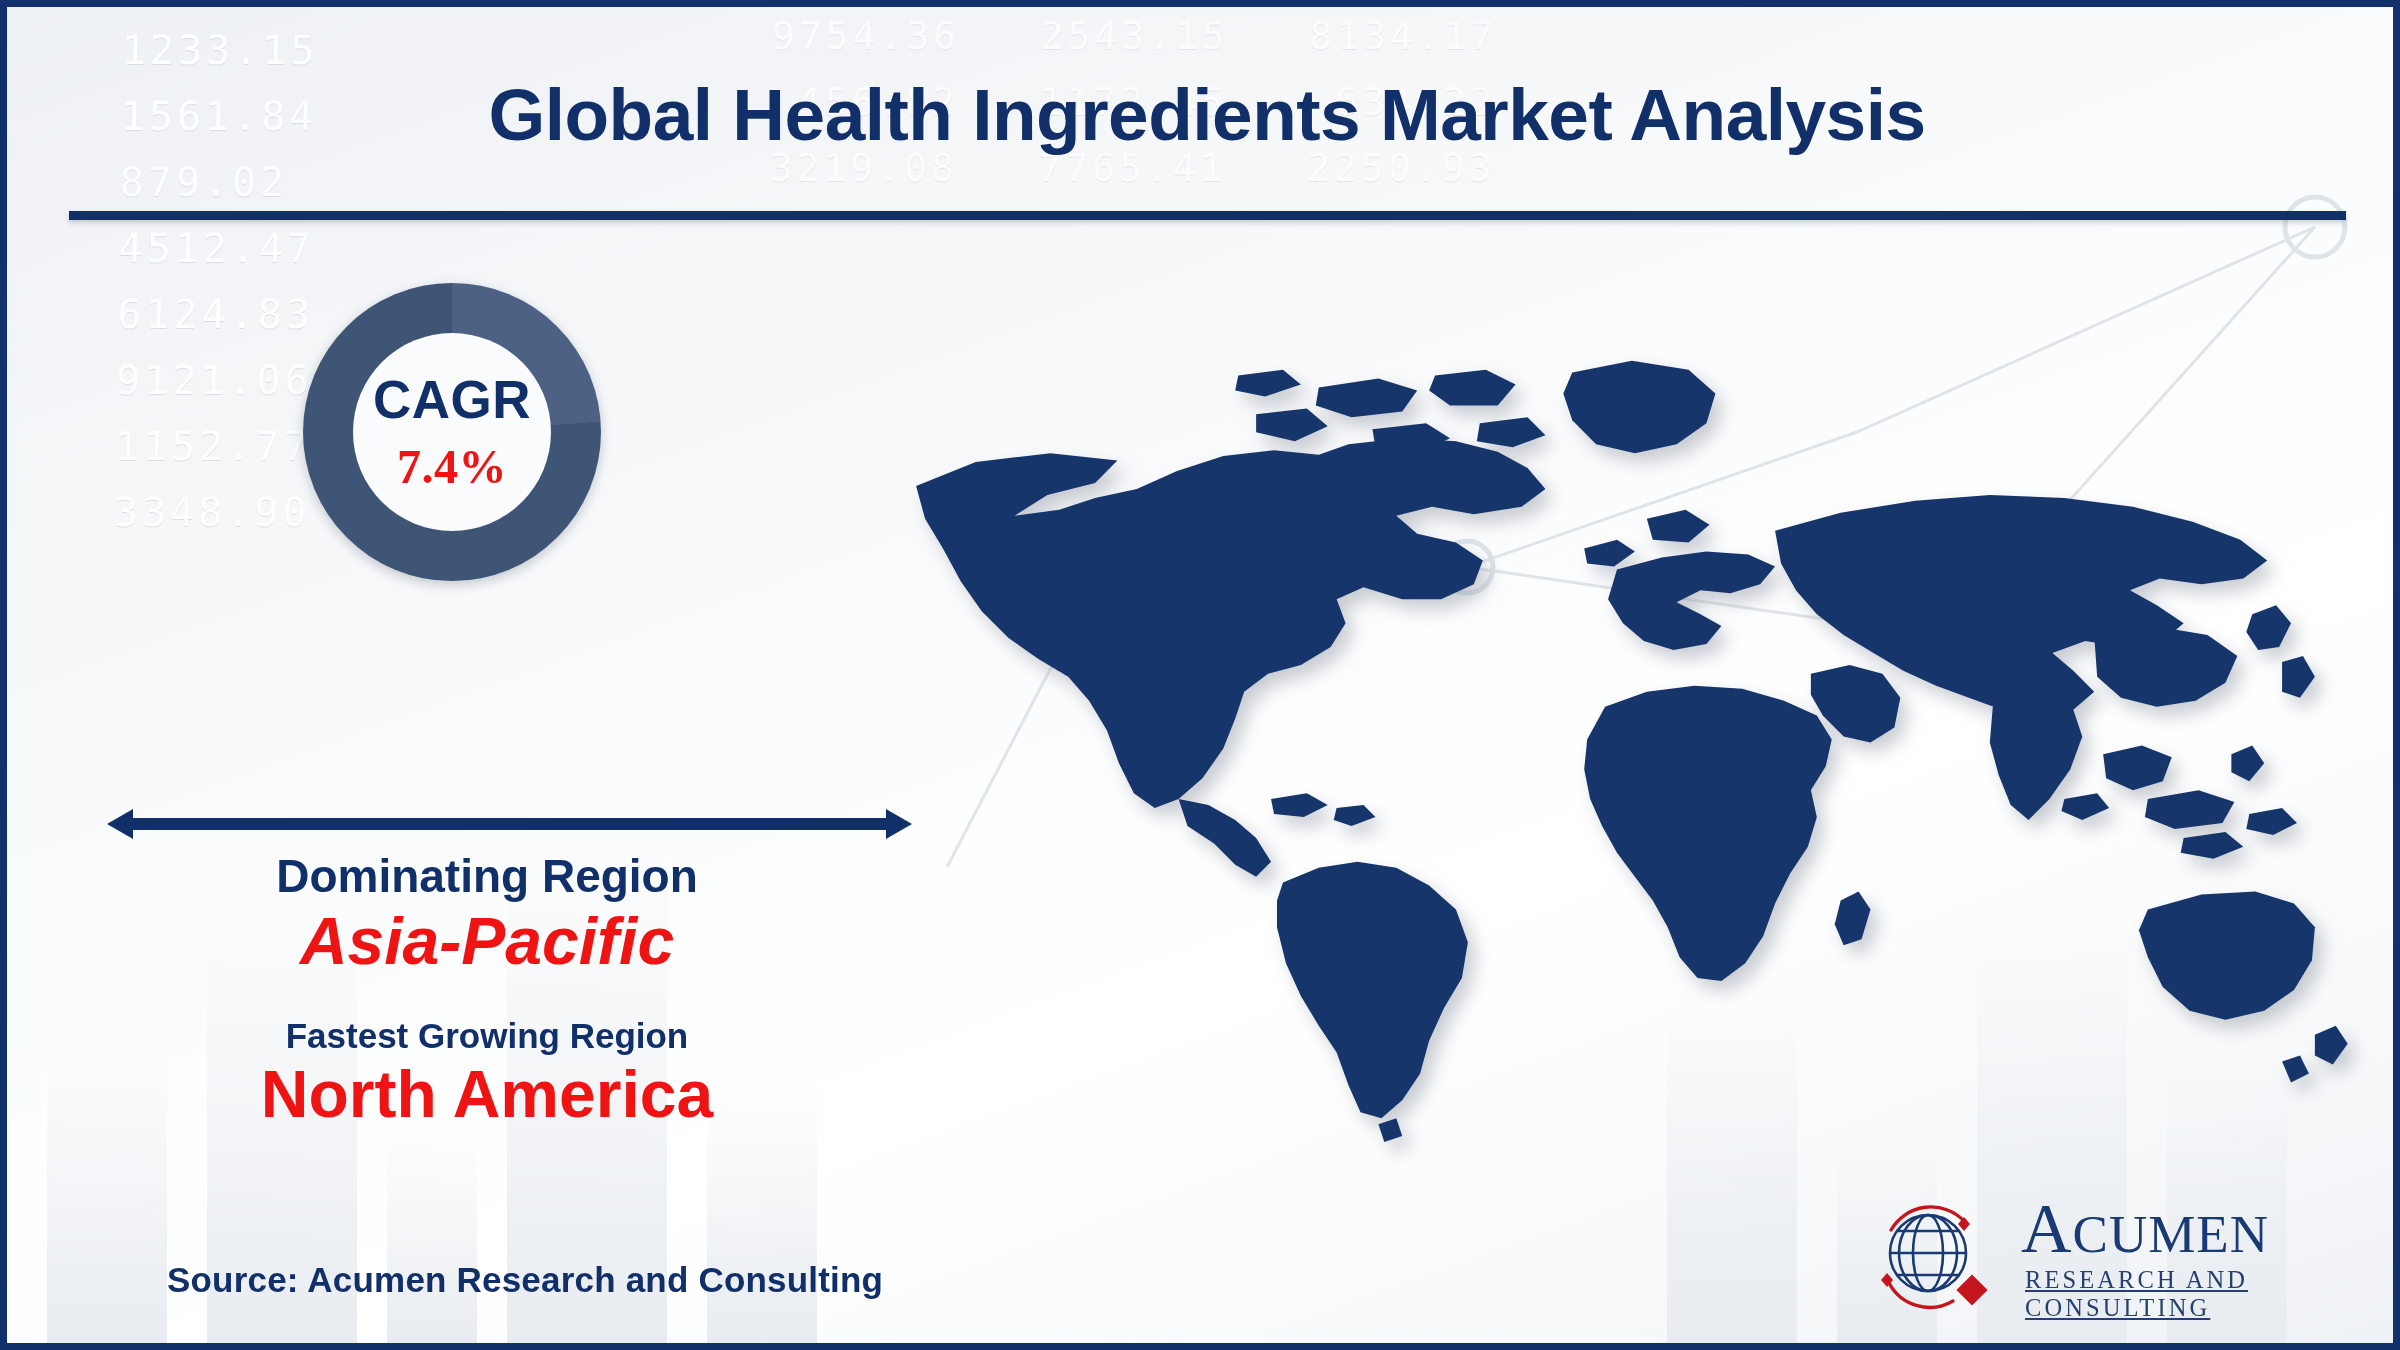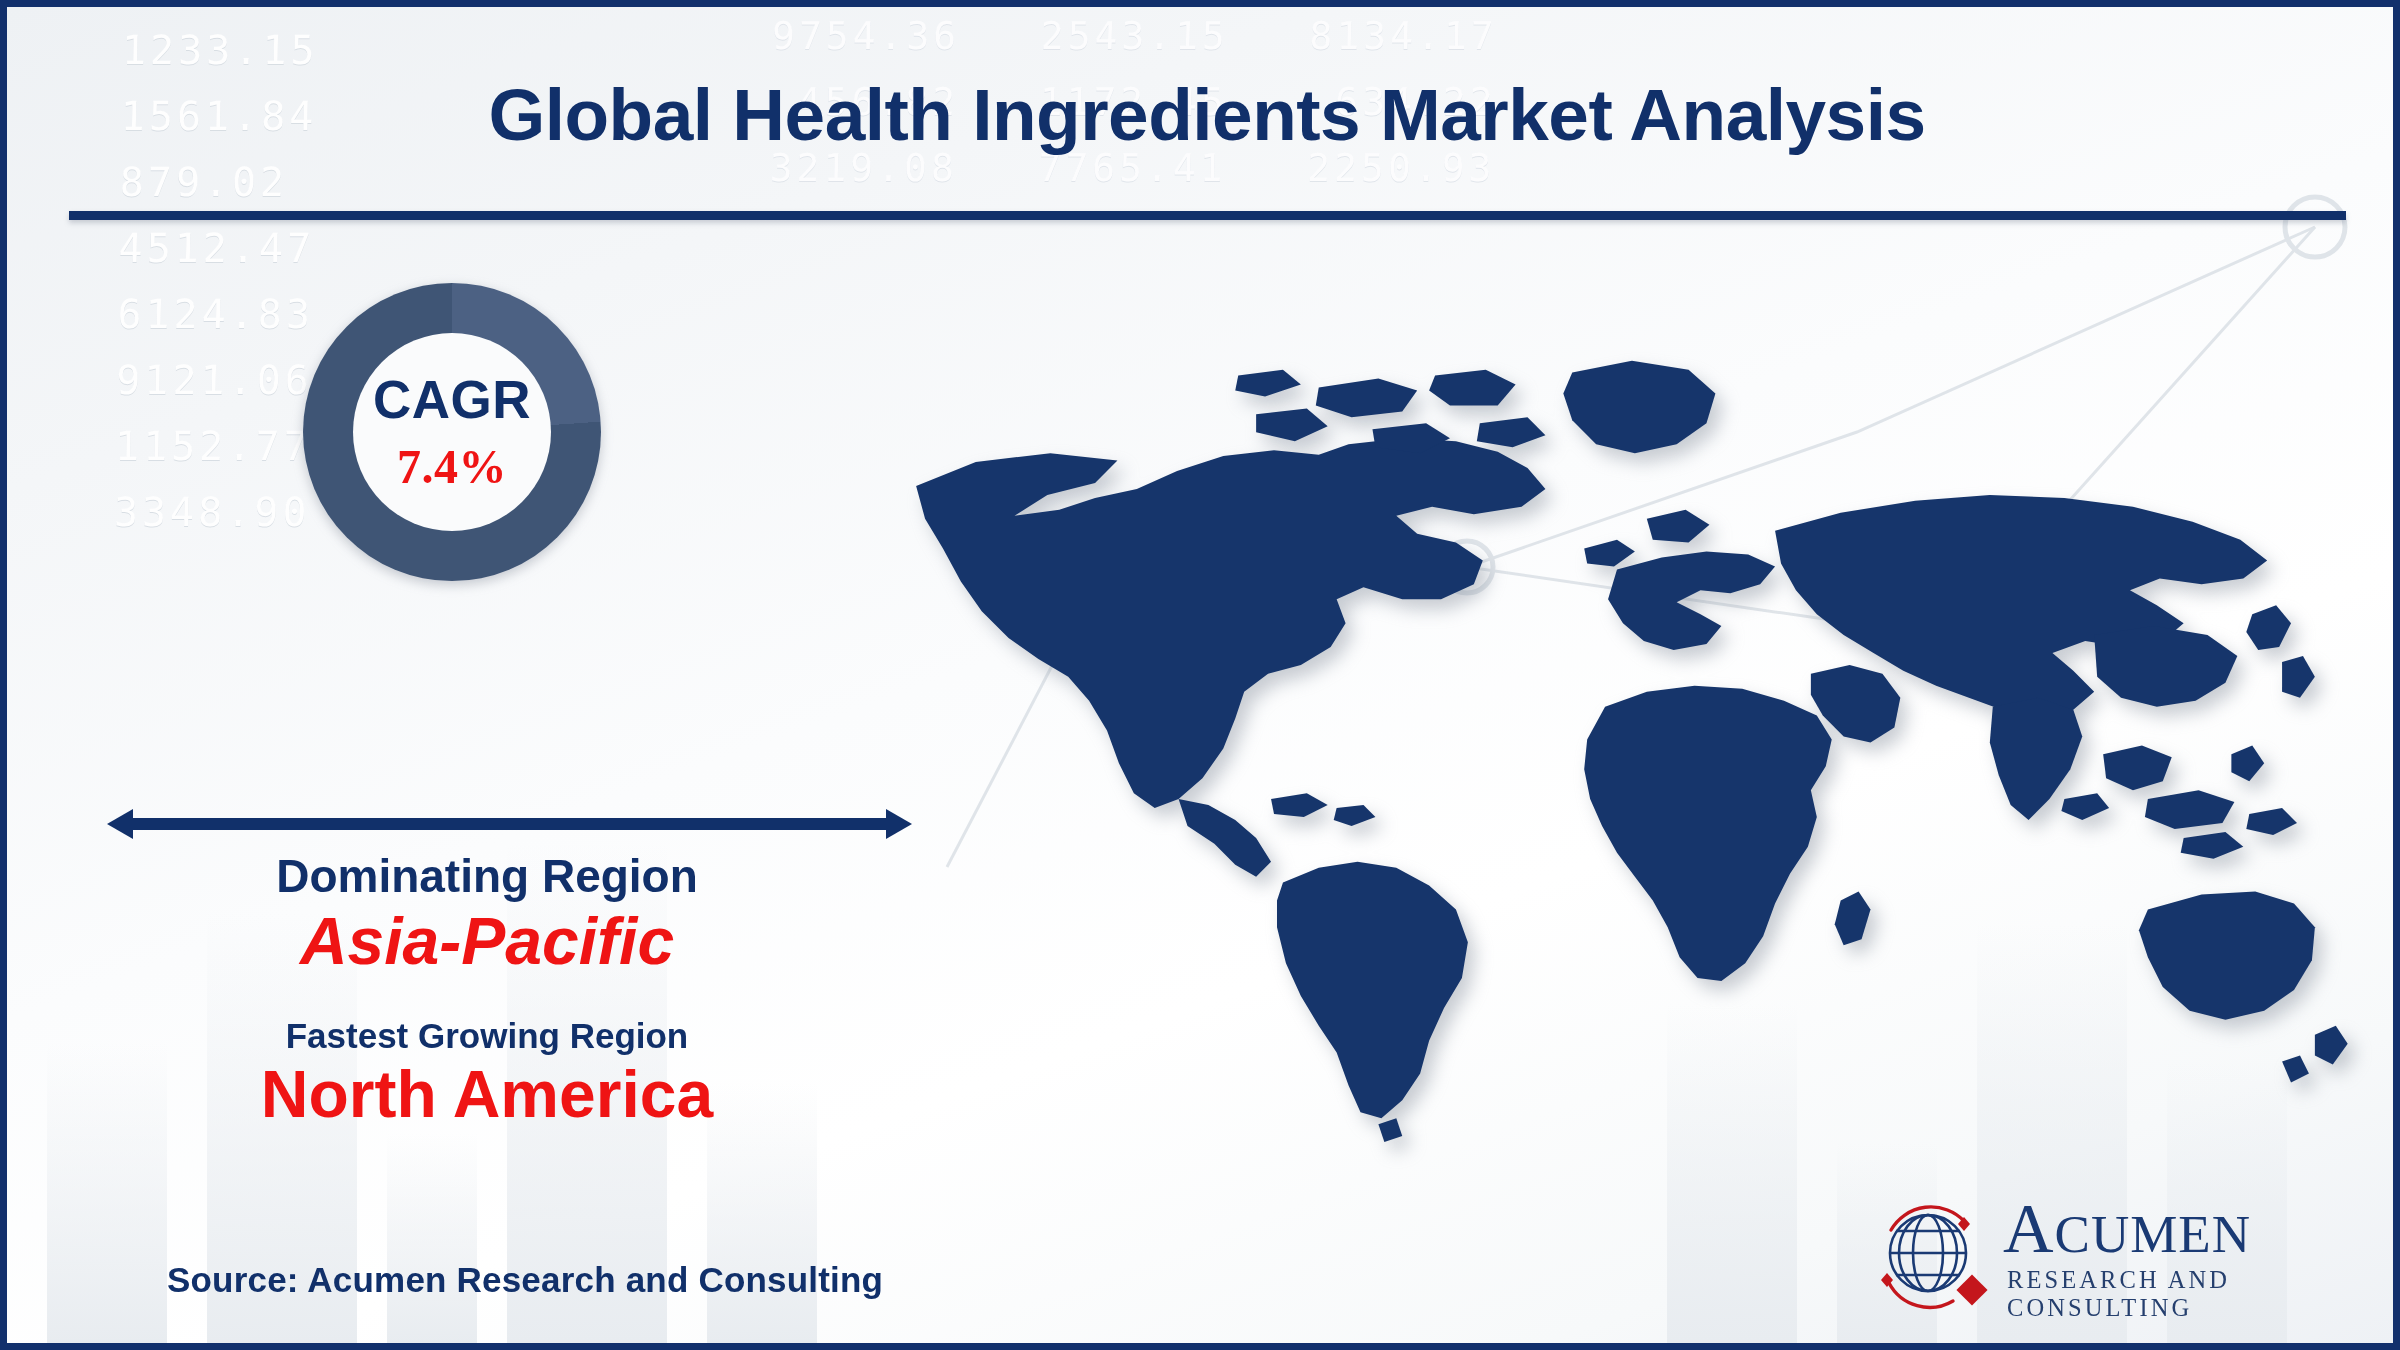--- a/index.html
+++ b/index.html
@@ -150,37 +150,38 @@
   .map svg{display:block;width:100%;height:100%;}
 
   
   .logo{
     position:absolute;
     left:1862px; top:1188px;
     width:486px; height:128px;
     display:flex; align-items:center;
   }
   .logo-mark{width:128px;height:128px;flex:0 0 128px;}
-  .logo-text{margin-left:6px;}
+  .logo-text{margin-left:24px;}
   .logo-word{
     font-family:"Liberation Serif", serif;
     color:#1a3a74;
     font-size:70px;
     line-height:.94;
     letter-spacing:1px;
   }
   .logo-word .cap{font-size:70px;}
   .logo-word .sm{font-size:53px;}
   .logo-sub{
     font-family:"Liberation Serif", serif;
     color:#253f6e;
     font-size:24.5px;
     letter-spacing:3.1px;
     margin-top:4px;
     margin-left:4px;
+    text-decoration:underline;
   }
 </style>
 </head>
 <body>
 
 <div id="poster">
 
   <div class="ghost-numbers">1233.15
 1561.84
 879.02

